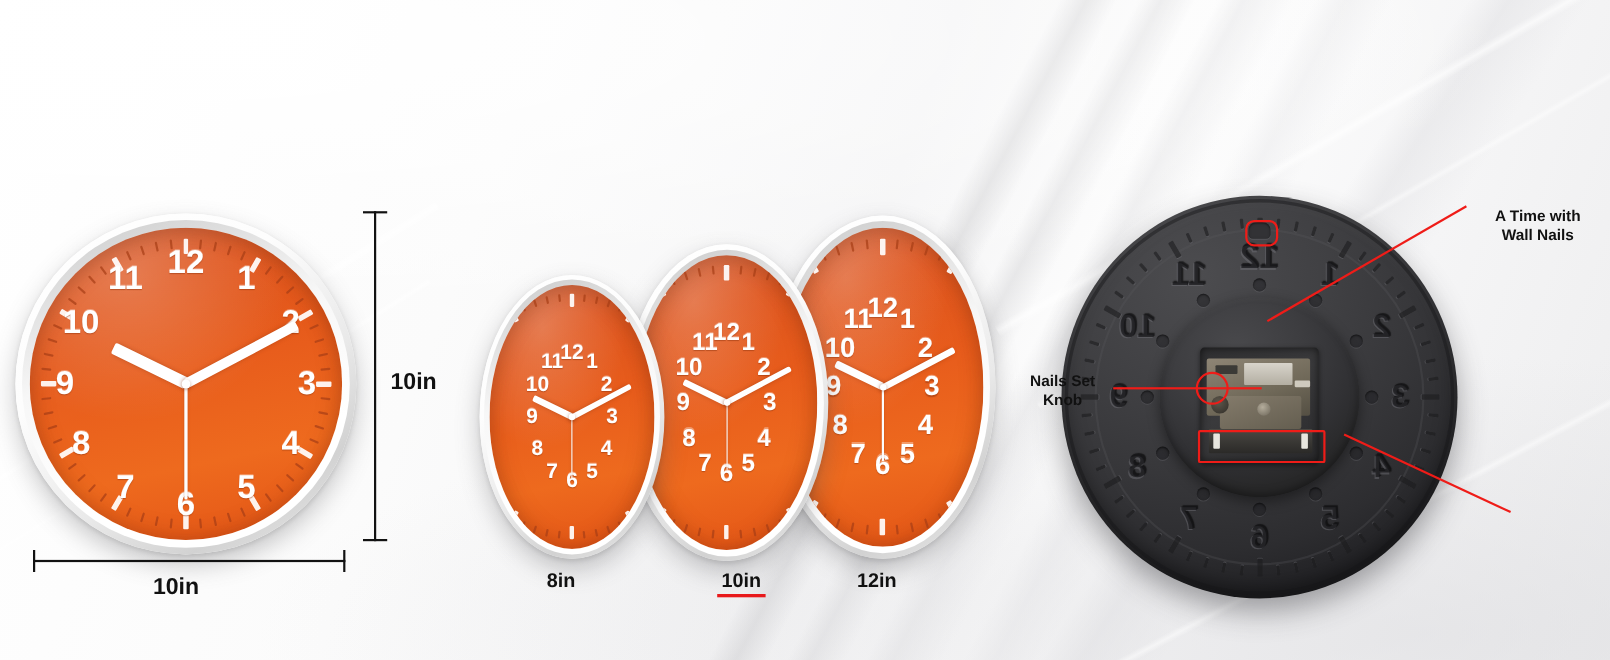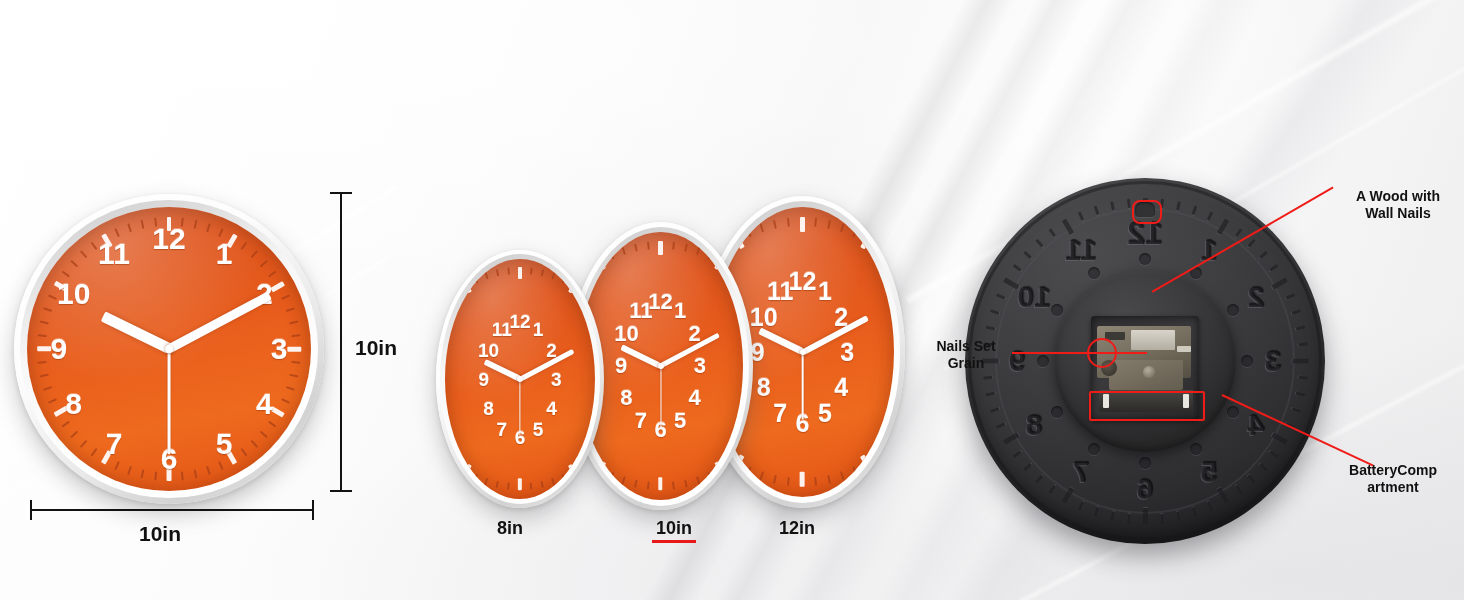--- a/index.html
+++ b/index.html
@@ -476,29 +476,25 @@
       <div class="mov-chip" style="left:10px;top:44px;width:16px;height:16px;border-radius:50%;background:radial-gradient(circle at 40% 35%,#5e584c,#2f2c27);"></div>
       <div class="mov-chip" style="left:52px;top:50px;width:12px;height:12px;border-radius:50%;background:radial-gradient(circle at 40% 35%,#b5ad9c,#6b6558);"></div>
     </div>
     <div class="hl-circle" style="left:122px;top:160px;width:26px;height:26px;"></div>
     <div class="hl-rect" style="left:124px;top:213px;width:112px;height:26px;"></div>
     <div class="hl-circle" style="left:167px;top:22px;width:26px;height:20px;border-radius:8px;"></div>
   </div>
 
   <div class="anno-line" style="left:1152px;top:291px;width:209px;transform:rotate(-30deg);"></div>
   <div class="anno-txt" style="left:1336px;top:188px;width:124px;">
-    <span>A Wood with</span><br>
+    <span>A Time with</span><br>
     <span>Wall Nails</span>
   </div>
 
   <div class="anno-line" style="left:1012px;top:352px;width:135px;"></div>
   <div class="anno-txt" style="left:920px;top:338px;width:92px;">
     <span>Nails Set</span><br>
-    <span>Grain</span>
+    <span>Knob</span>
   </div>
 
   <div class="anno-line" style="left:1222px;top:394px;width:167px;transform:rotate(25deg);"></div>
-  <div class="anno-txt" style="left:1330px;top:462px;width:126px;">
-    <span>BatteryComp</span><br>
-    <span>artment</span>
-  </div>
 
 </div>
 
 </body></html>

